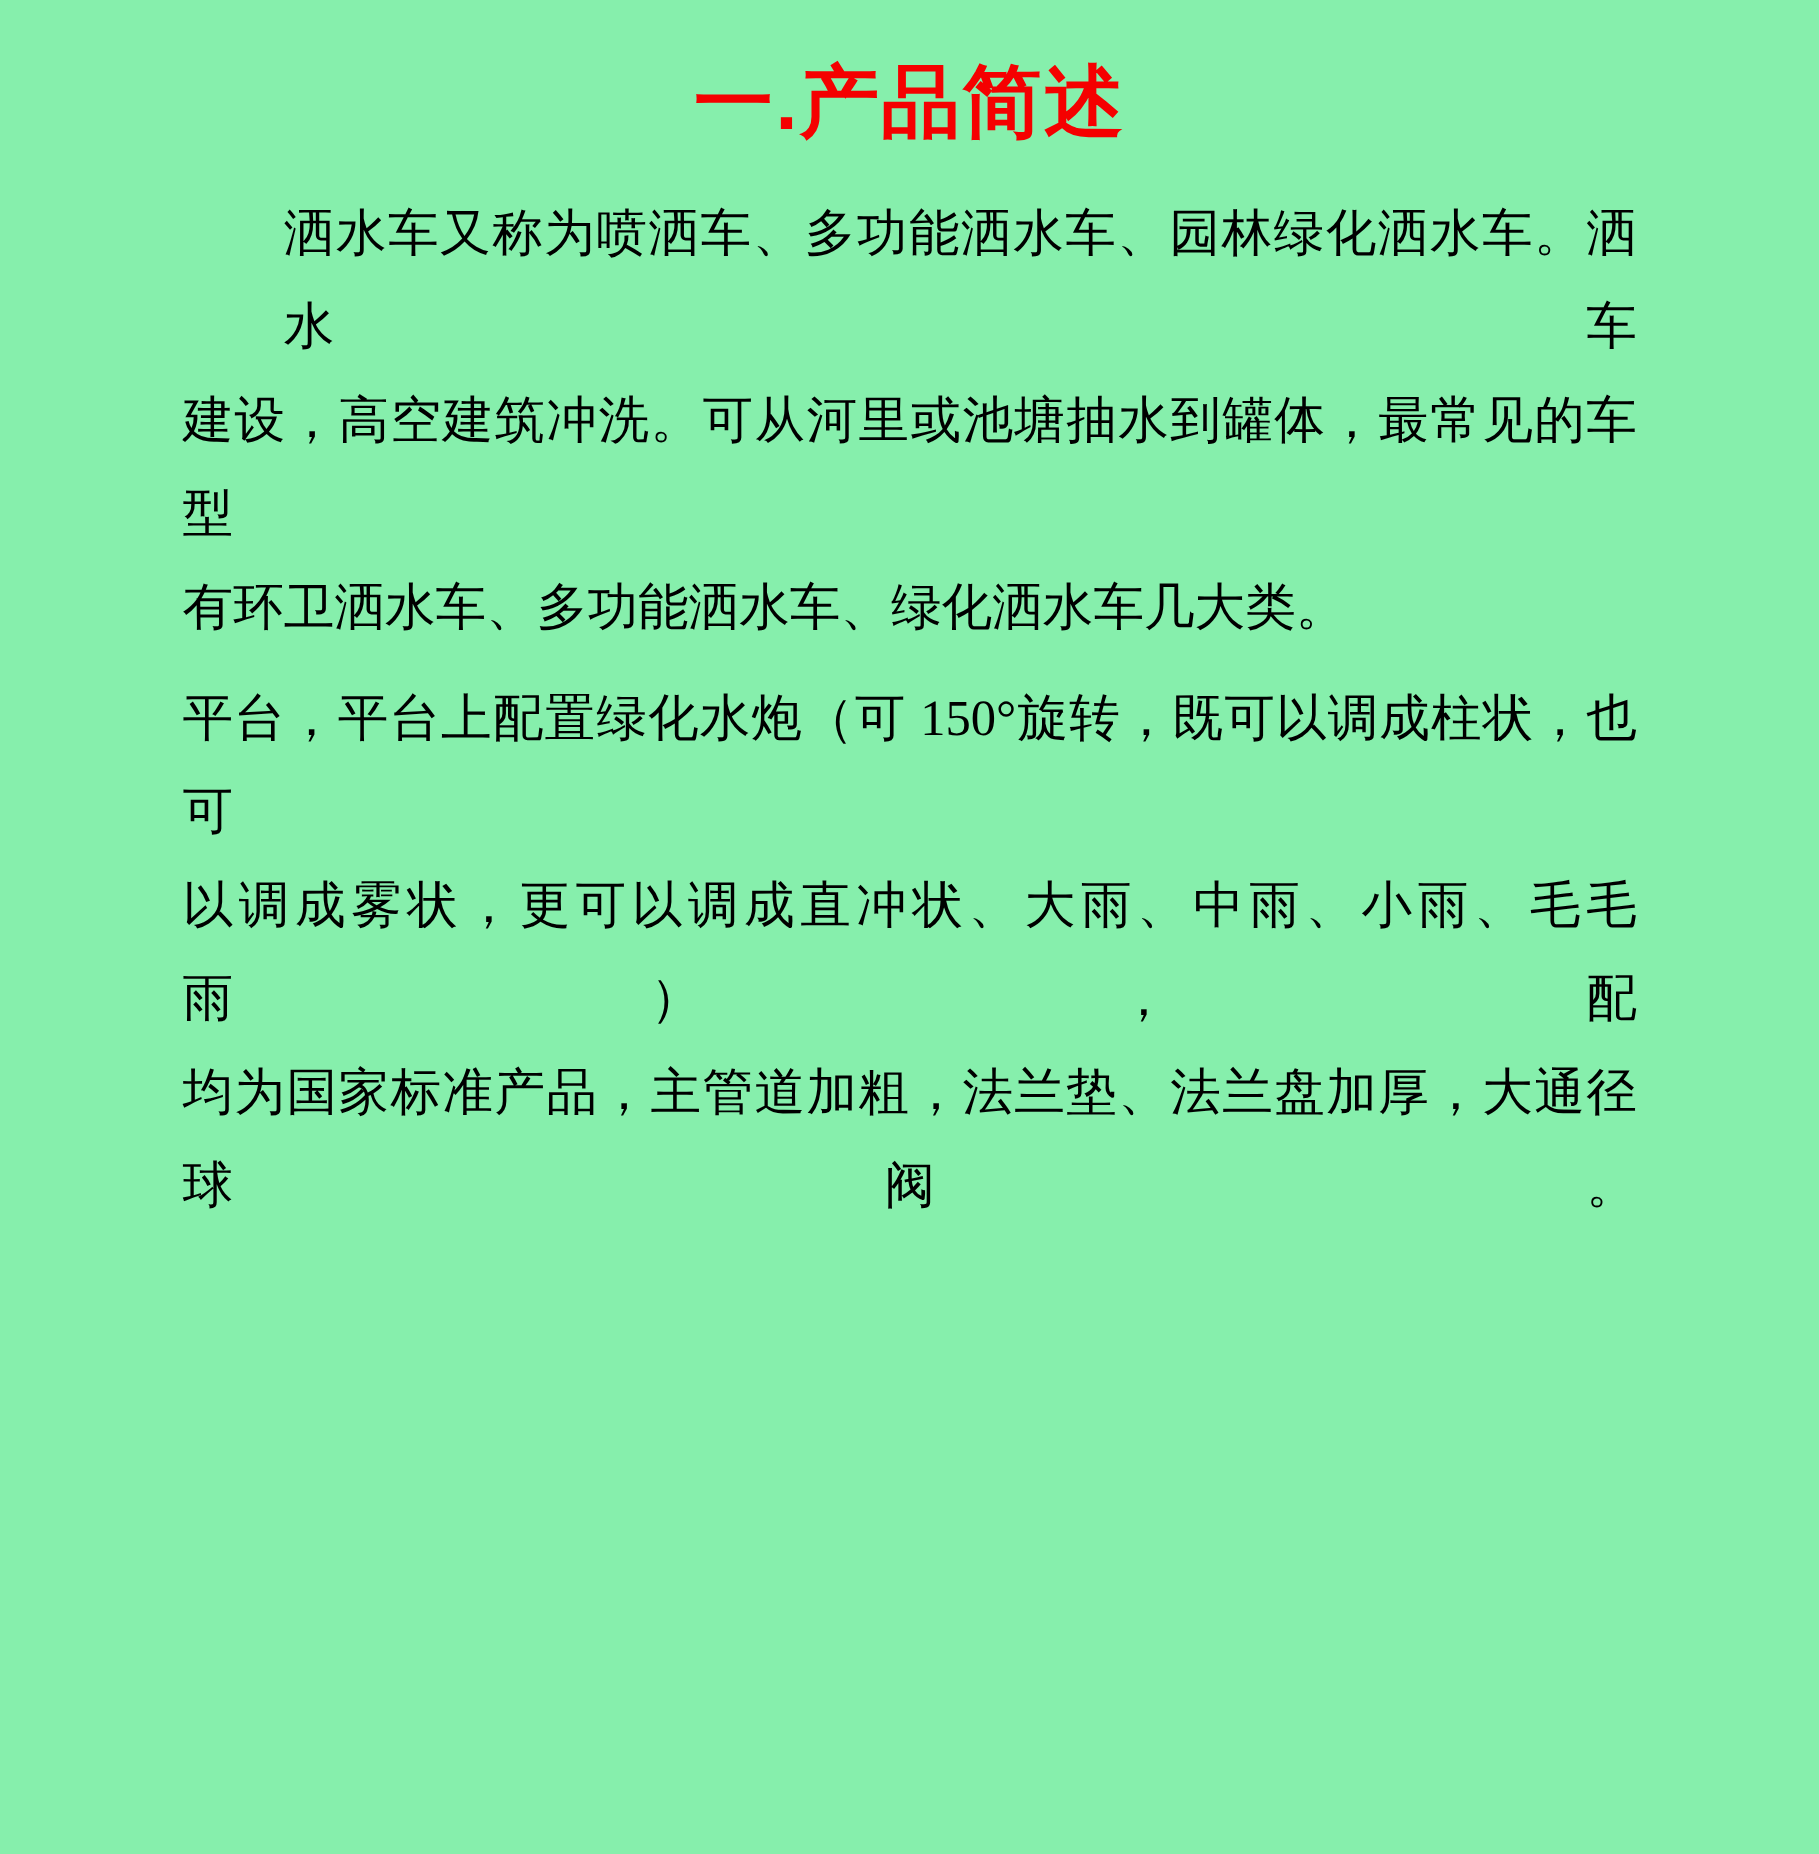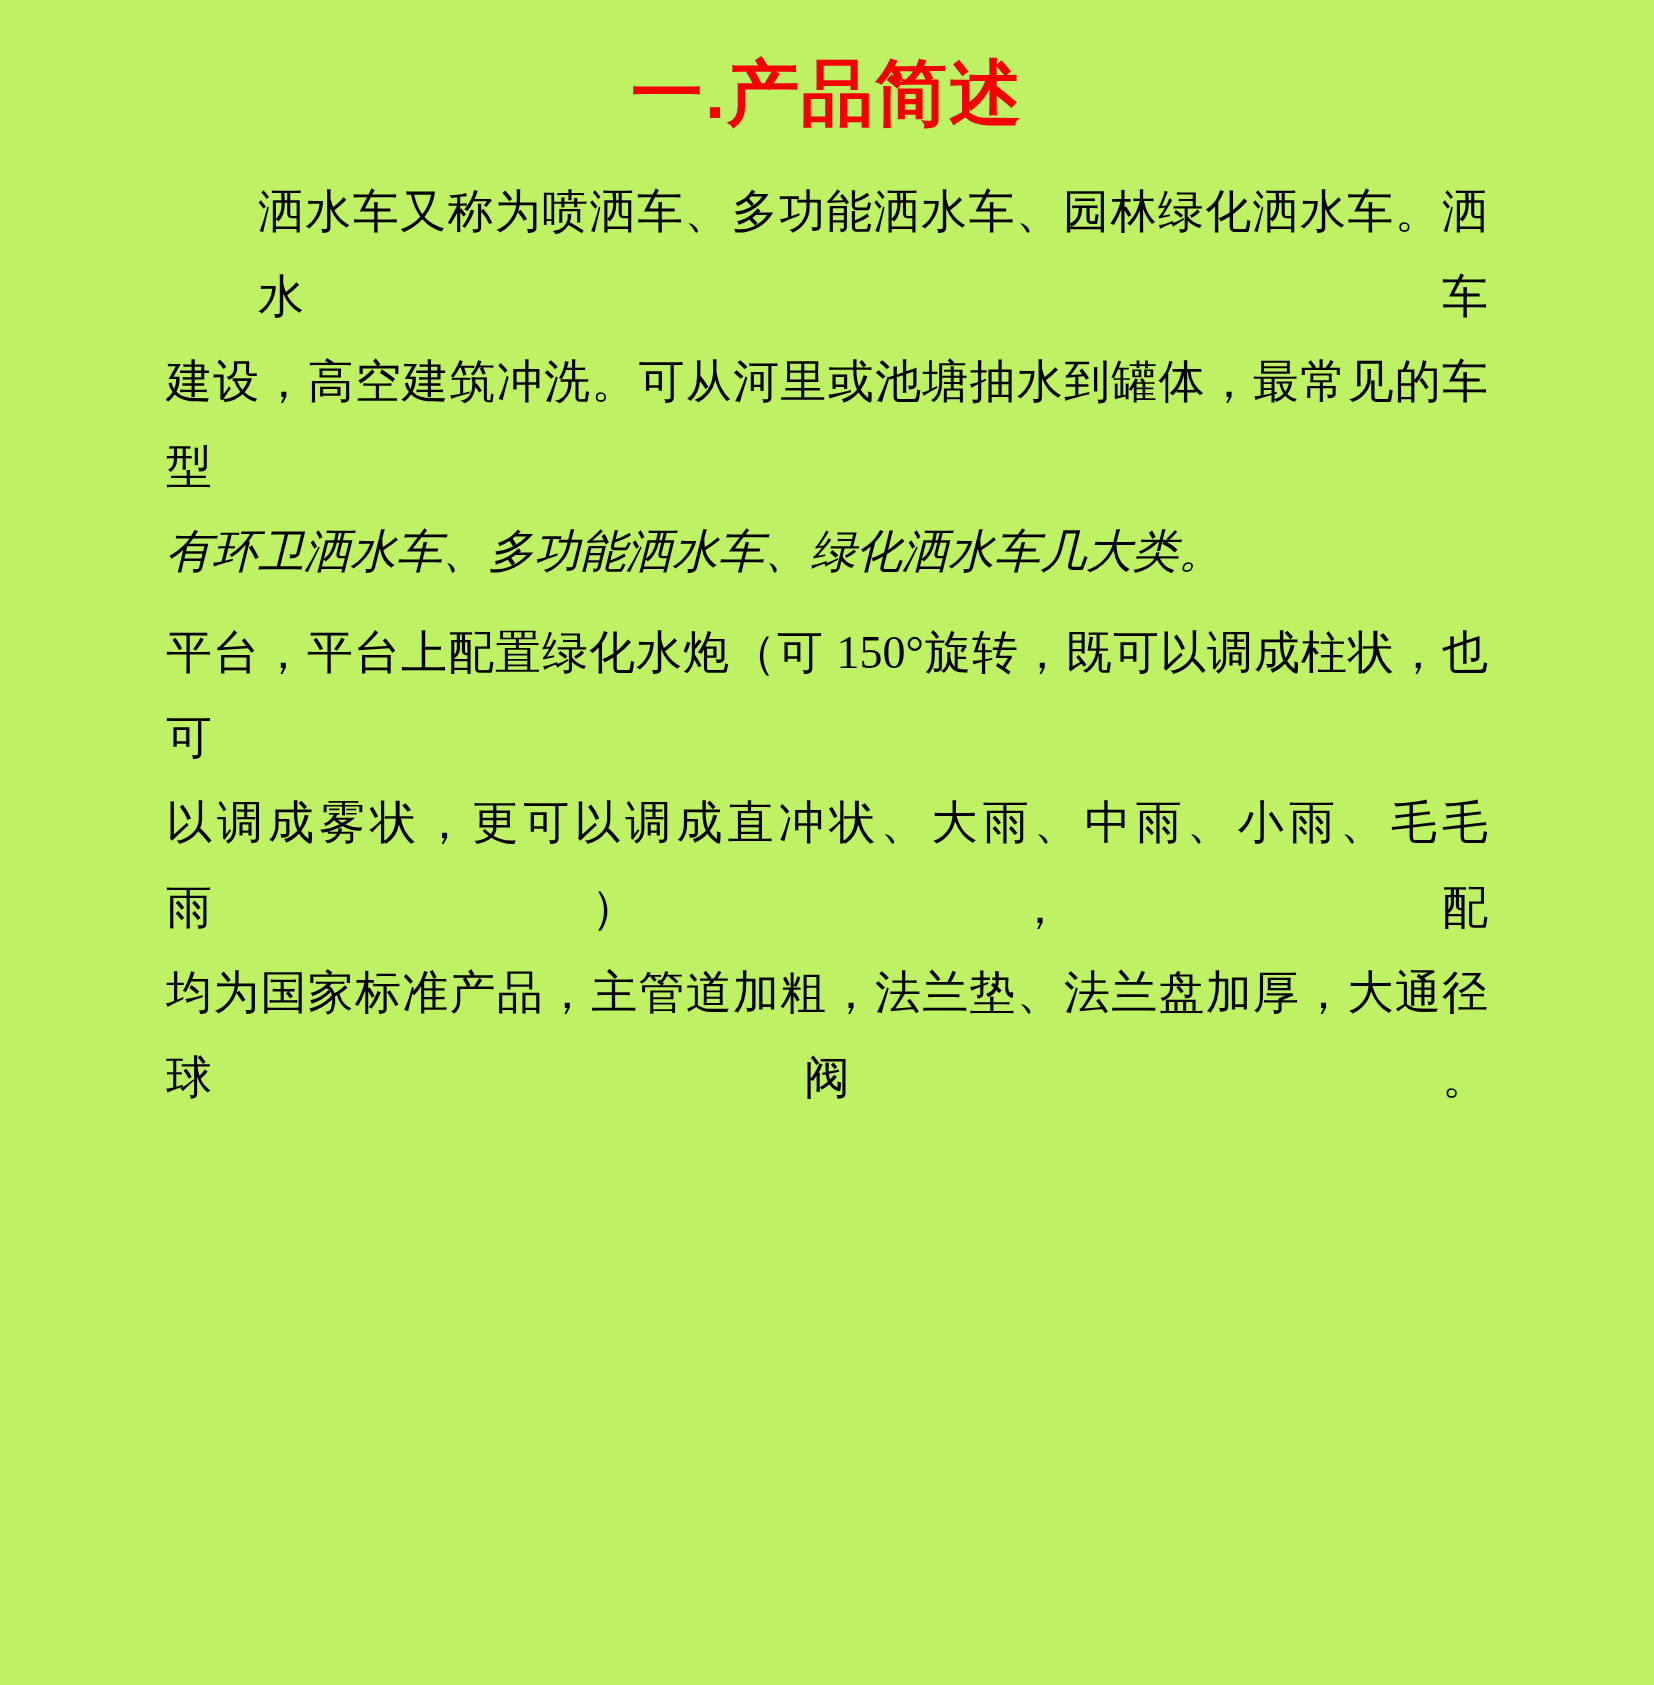--- a/index.html
+++ b/index.html
@@ -1,20 +1,20 @@
 <!DOCTYPE html>
 <html><head>
 <meta charset="utf-8">
 <style>
   html, body { margin: 0; padding: 0; background: #ffffff; }
   .page {
     position: relative;
     width: 1654px;
     height: 1685px;
-    background: #bef264;
+    background: #86efac;
     overflow: hidden;
     font-family: "Liberation Serif", "DejaVu Serif", serif;
     color: #000000;
   }
   .doc {
     box-sizing: border-box;
     padding: 46px 150px 0 150px;
   }
   .sec-title {
     text-align: center;
@@ -30,21 +30,20 @@
   .para.p1 { margin-top: 28px; }
   .line {
     font-size: 46px;
     line-height: 85px;
     text-align: justify;
     text-align-last: justify;
     overflow: hidden;
   }
   .line.lastline {
     text-align-last: left;
-    font-style: italic;
   }
   .line.indent { padding-left: 92px; }
 </style>
 </head>
 <body>
 
 <div class="page">
   <div class="doc">
 
     <div class="sec-title">一.产品简述</div>

